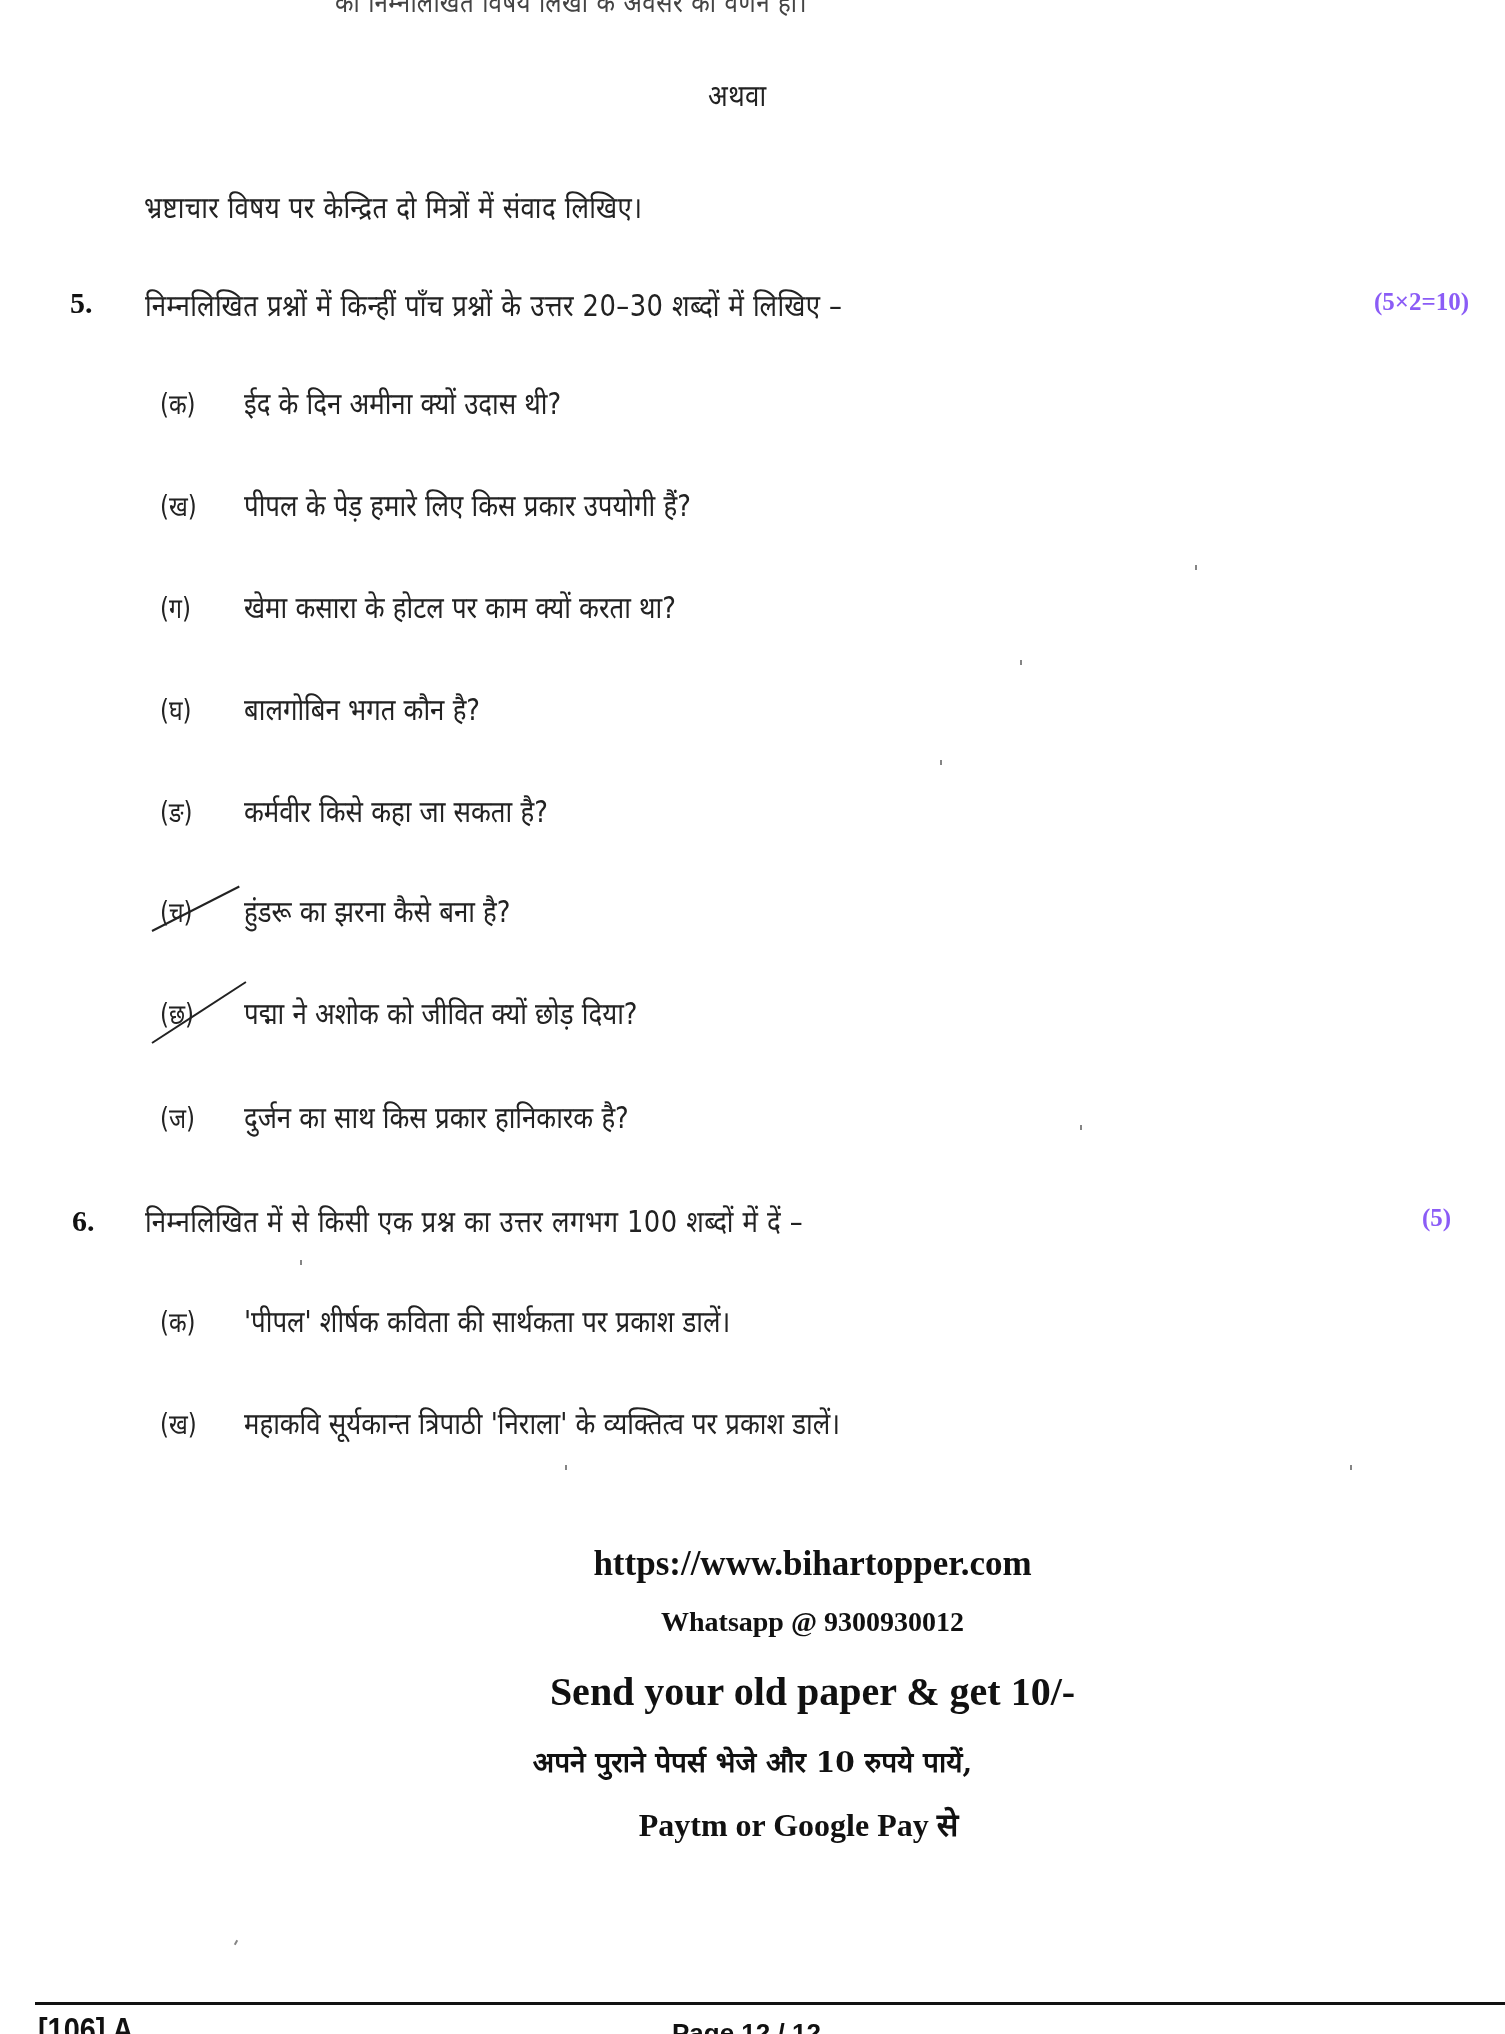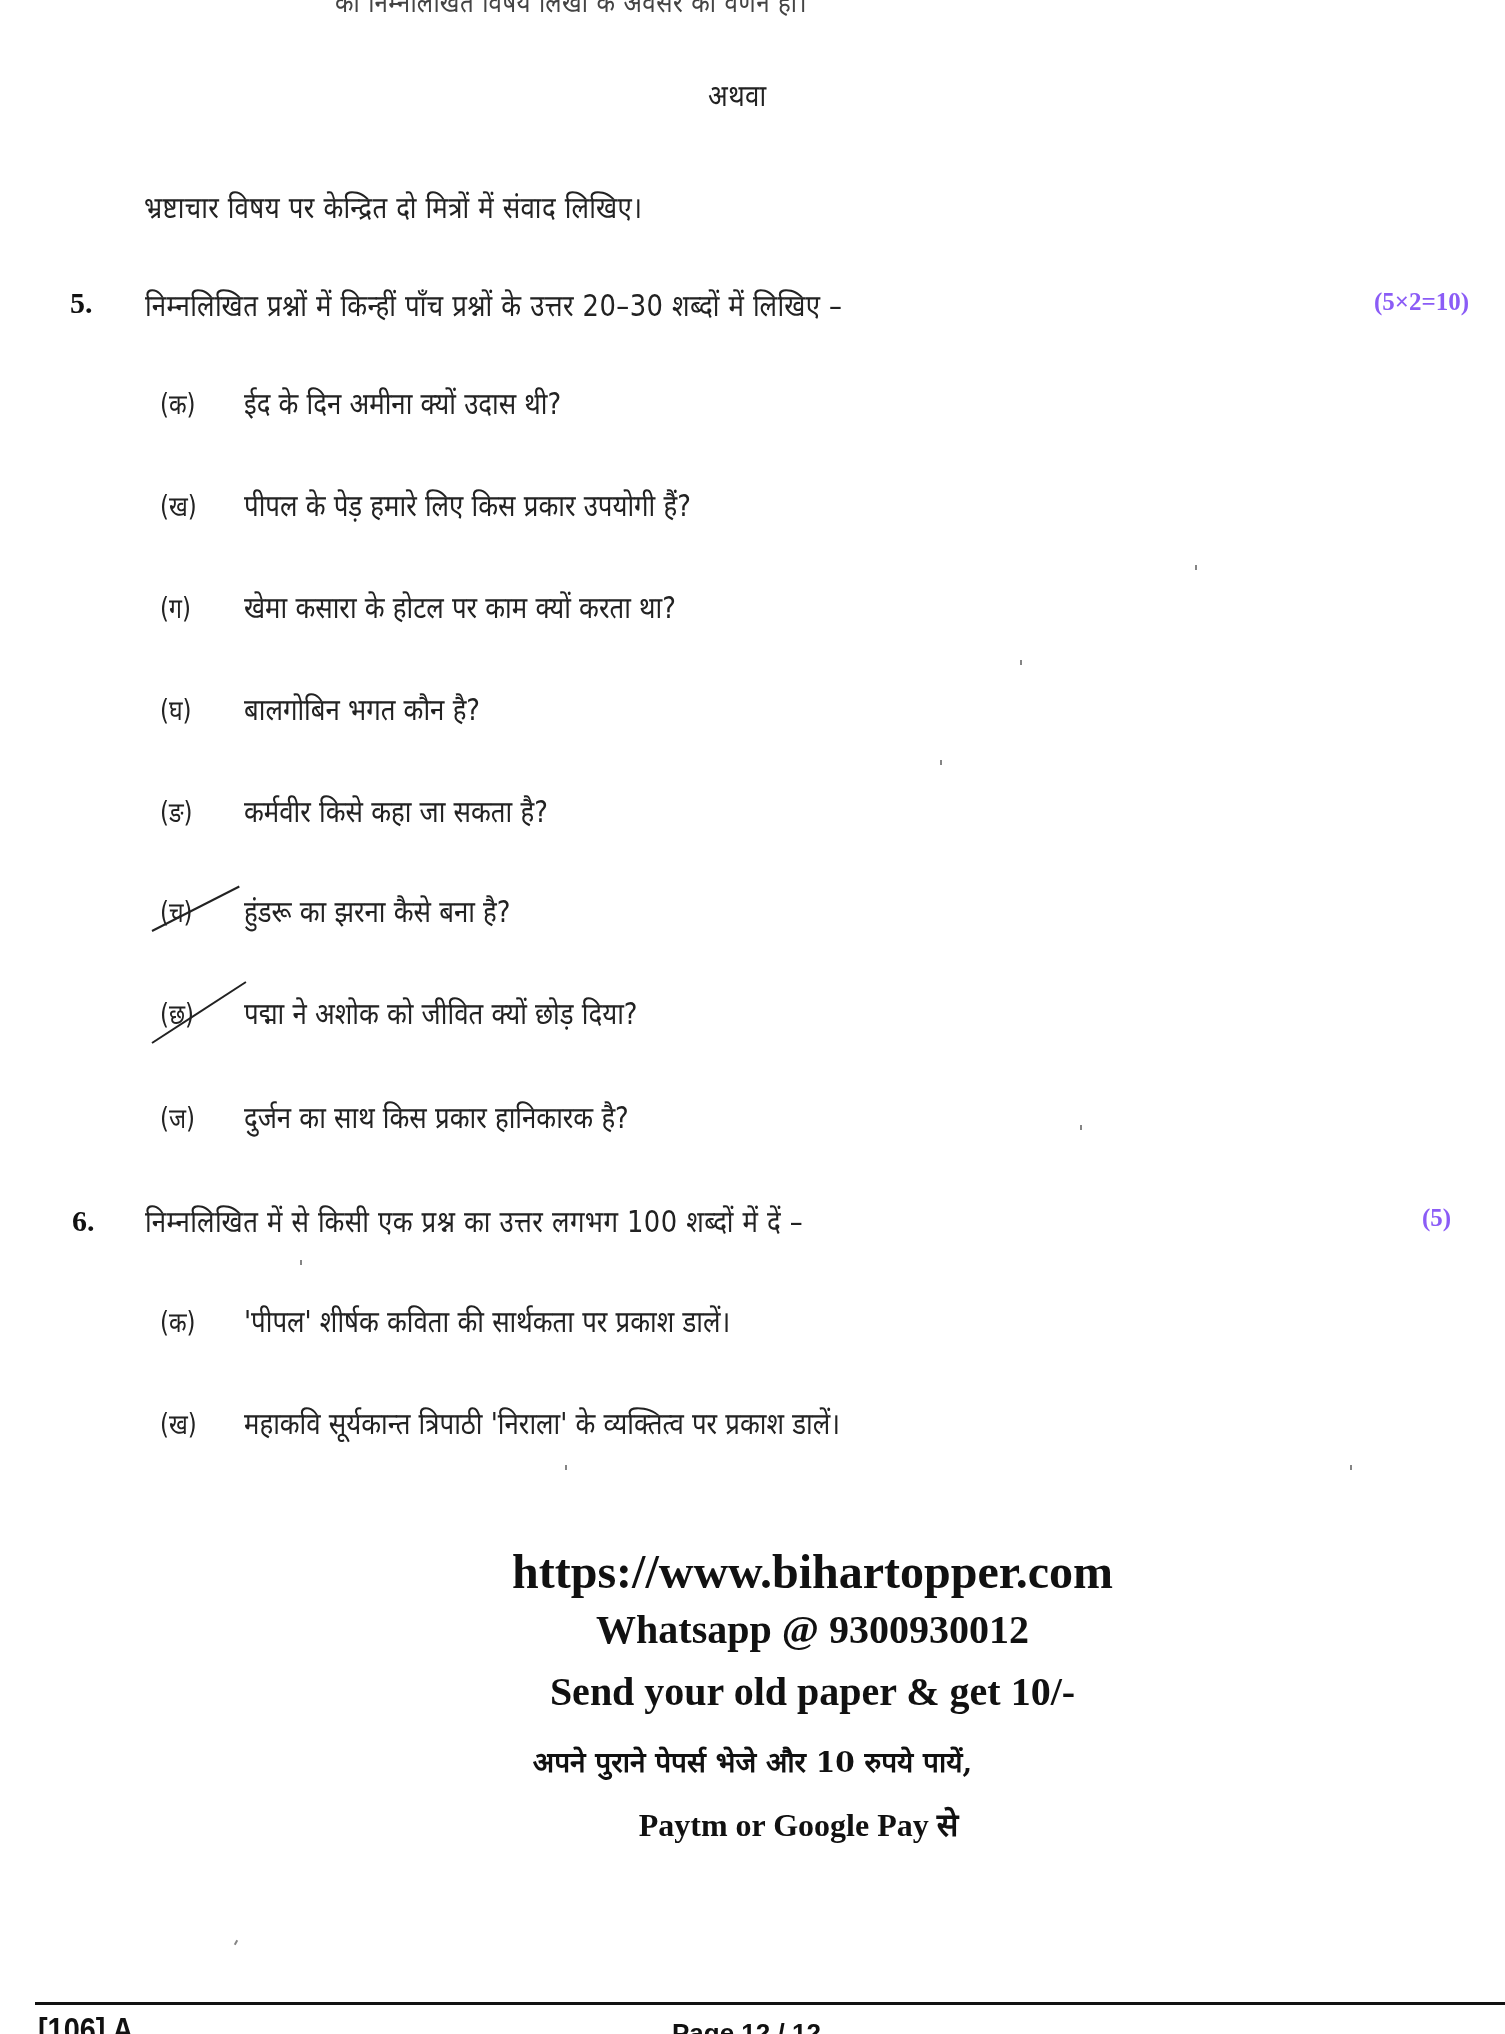--- a/index.html
+++ b/index.html
@@ -74,22 +74,22 @@
       transform-origin: left center;
     }
     .promo {
       left: 0;
       width: 1505px;
       text-align: center;
       font-family: "Liberation Serif", serif;
       font-weight: bold;
       color: #111;
     }
-    .promo-1 { top: 1544px; font-size: 48px; padding-left: 120px; box-sizing: border-box; }
-    .promo-2 { top: 1606px; font-size: 40px; padding-left: 120px; box-sizing: border-box; }
+    .promo-1 { top: 1544px; font-size: 35px; padding-left: 120px; box-sizing: border-box; }
+    .promo-2 { top: 1606px; font-size: 28px; padding-left: 120px; box-sizing: border-box; }
     .promo-3 { top: 1668px; font-size: 40px; padding-left: 120px; box-sizing: border-box; }
     .promo-4 {
       top: 1742px; font-size: 28px; box-sizing: border-box;
       font-family: "DejaVu Serif", serif; font-weight: bold;
     }
     .promo-5 { top: 1802px; font-size: 32px; padding-left: 92px; box-sizing: border-box; }
     .footer-rule {
       position: absolute;
       left: 35px;
       right: 0;

